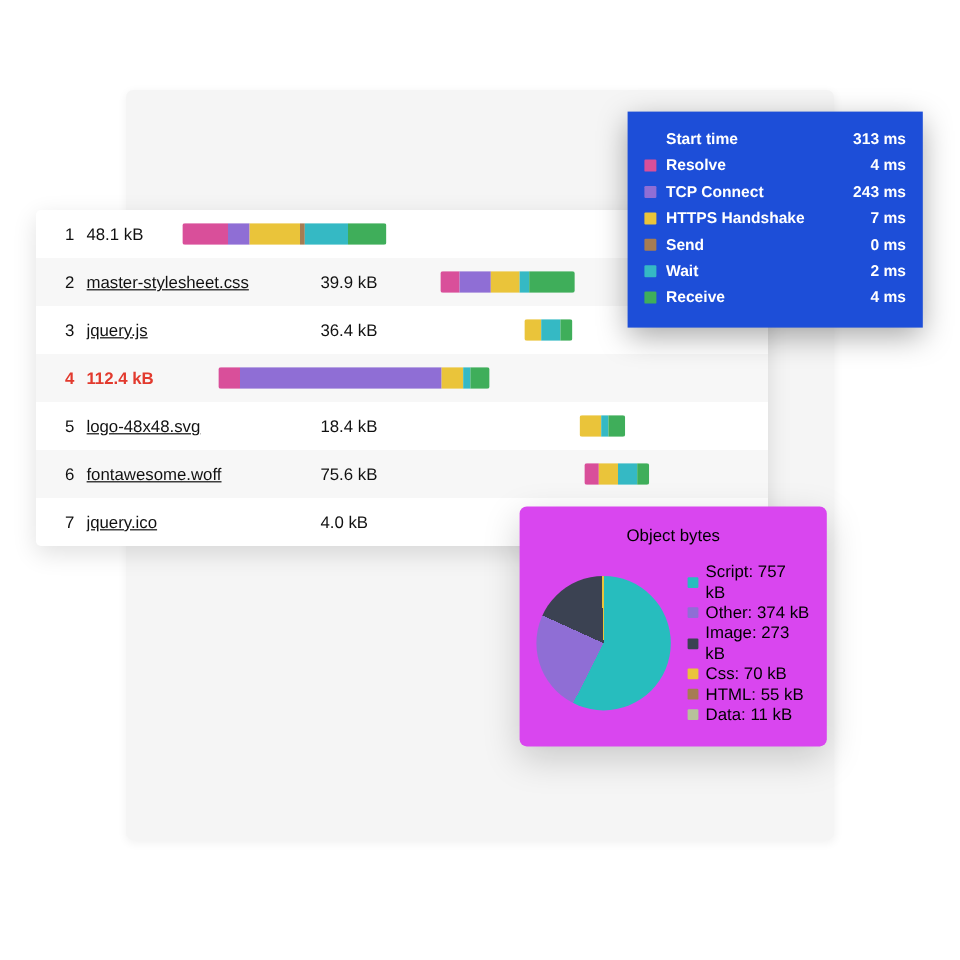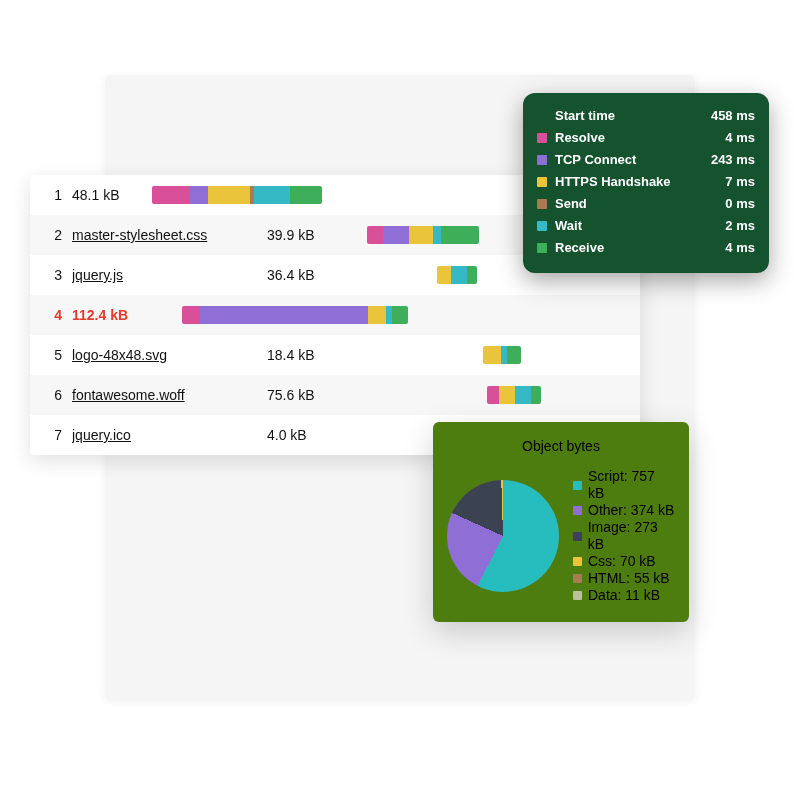--- a/index.html
+++ b/index.html
@@ -38,39 +38,39 @@
   .wf-size { width: 80px; }
   .wf-bar-wrap { flex: 1; position: relative; height: 18px; }
   .wf-bar { position: absolute; top: 0; height: 18px; display: flex; border-radius: 2px; overflow: hidden; }
   .seg { height: 100%; }
 
   
   .timing {
     position: absolute;
     left: 523px; top: 93px;
     width: 246px;
-    background: #14532d;
+    background: #1d4ed8;
     color: #fff;
-    border-radius: 12px;
+    border-radius: 0;
     padding: 12px 14px 14px 14px;
     font-size: 13px;
     box-shadow: 0 8px 24px rgba(0,0,0,0.35);
   }
   .t-row { display: flex; align-items: center; justify-content: space-between; line-height: 22px; }
   .t-left { display: flex; align-items: center; gap: 8px; }
   .swatch { width: 10px; height: 10px; border-radius: 1px; flex: 0 0 10px; }
   .t-label { font-weight: 600; }
   .t-val { font-weight: 600; white-space: nowrap; }
 
   
   .piecard {
     position: absolute;
     left: 433px; top: 422px;
     width: 256px;
-    background: #4d7c0f;
+    background: #d946ef;
     border-radius: 6px;
     box-shadow: 0 10px 30px rgba(0,0,0,0.18);
     padding: 16px 14px 18px 14px;
   }
   .pie-title { text-align: center; font-size: 14px; margin-bottom: 14px; }
   .pie-body { display: flex; align-items: center; gap: 14px; }
   .pie { width: 112px; height: 112px; border-radius: 50%; flex: 0 0 112px; }
   .legend { font-size: 14px; line-height: 17px; }
   .legend-row { display: flex; align-items: center; gap: 6px; }
   .lg-sw { width: 9px; height: 9px; border-radius: 1px; }
@@ -182,21 +182,21 @@
         <div class="wf-bar-wrap"></div>
       </div>
     </div>
 
   <div class="timing">
     <div class="t-row">
       <div class="t-left">
           <span class="swatch" style="background:transparent"></span>
         <span class="t-label">Start time</span>
       </div>
-      <span class="t-val">458 ms</span>
+      <span class="t-val">313 ms</span>
     </div>
     <div id="timing-rows">
         <div class="t-row">
           <div class="t-left">
             <span class="swatch c-resolve"></span>
             <span class="t-label">Resolve</span>
           </div>
           <span class="t-val">4 ms</span>
         </div>
         <div class="t-row">

